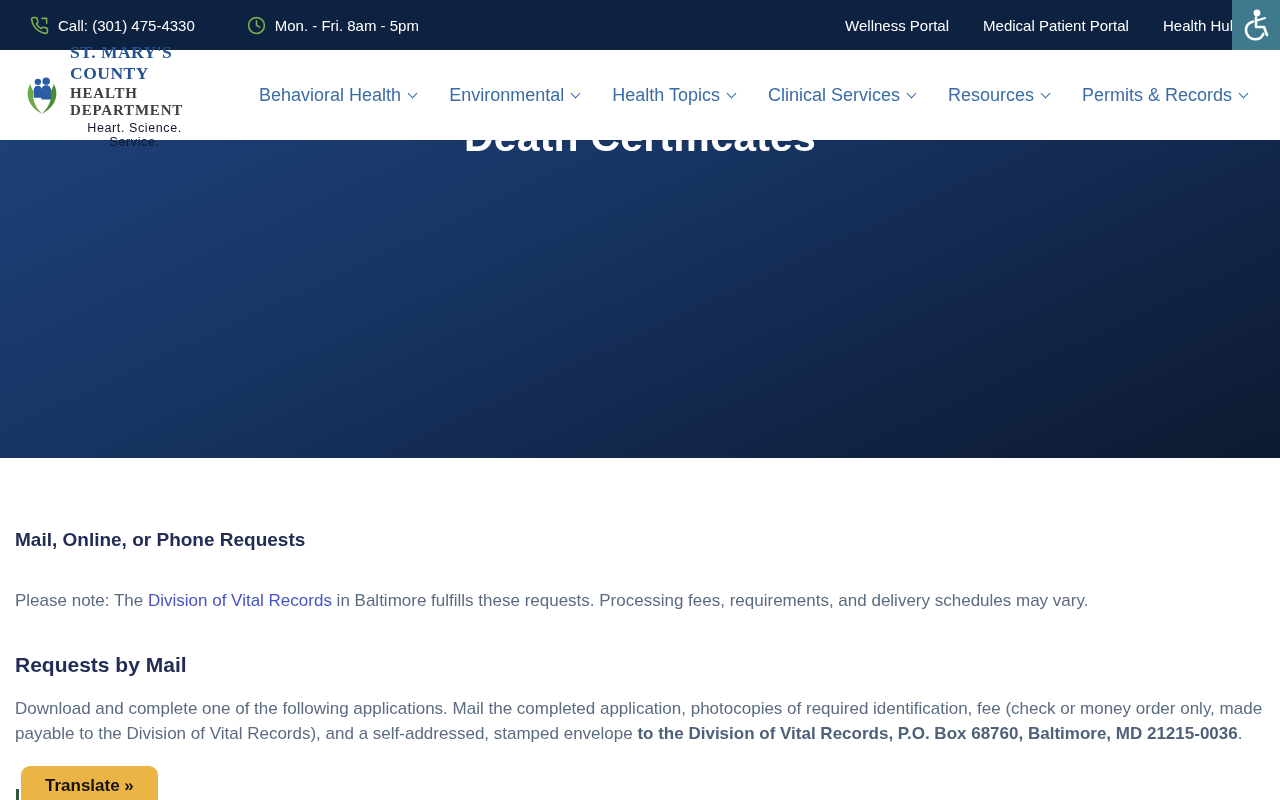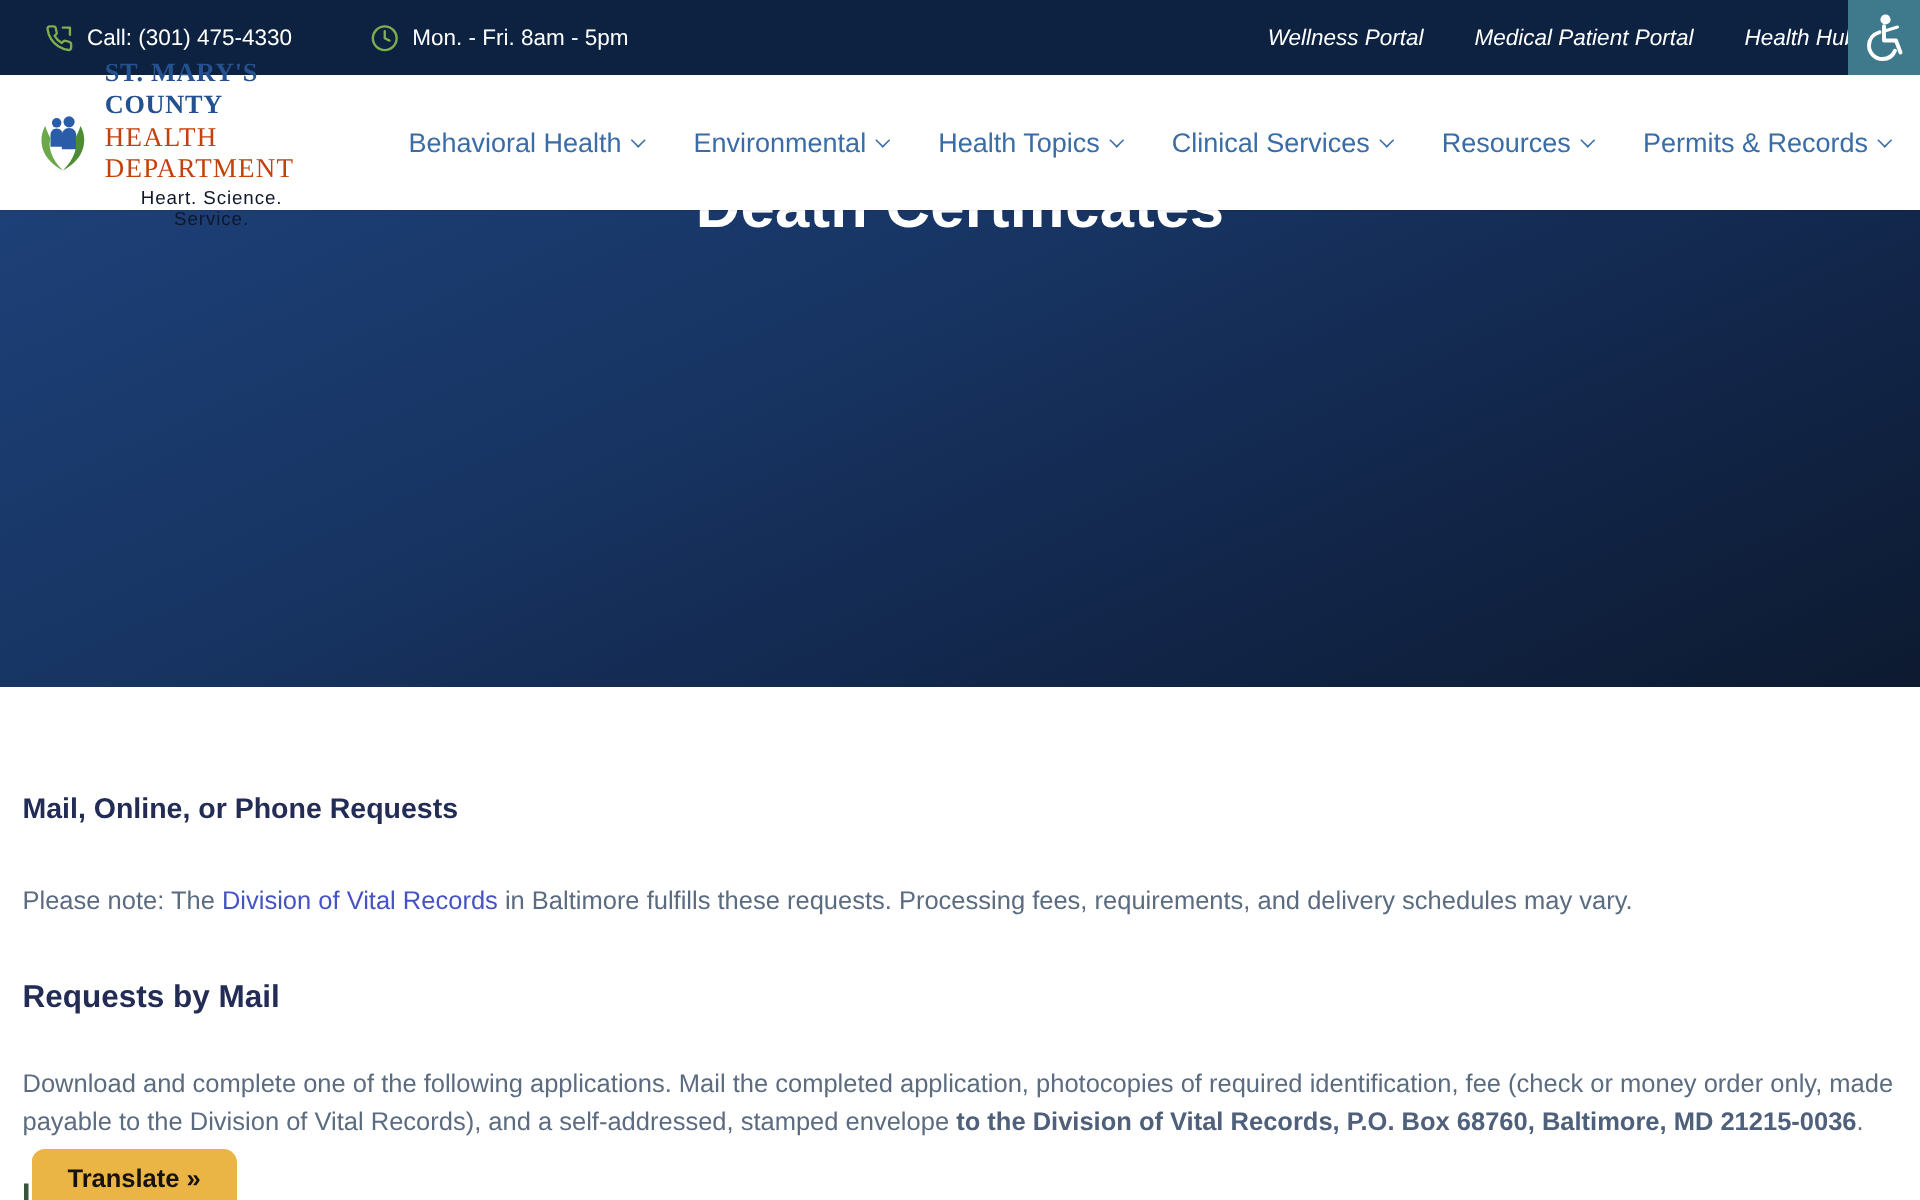--- a/index.html
+++ b/index.html
@@ -7,37 +7,37 @@
     font-family:"Liberation Sans", sans-serif; }
 
   
   .topbar { position:relative; height:50px; background:#0d2140; color:#fff;
     display:flex; align-items:center; font-size:15px; }
   .topbar-left { display:flex; align-items:center; margin-left:30px; }
   .tb-item { display:flex; align-items:center; gap:9px; }
   .tb-item + .tb-item { margin-left:52px; }
   .tb-icon { display:flex; align-items:center; }
   .topbar-right { margin-left:auto; display:flex; align-items:flex-end; gap:34px;
-    margin-right:42px;font-style:italic; }
+    margin-right:42px; }
   .topbar-right a { color:#fff; text-decoration:none; font-size:15px; cursor:pointer; }
 
   
   .a11y { position:absolute; top:0; right:0; width:48px; height:50px;
     background:#3f7a8c; display:flex; align-items:center; justify-content:center;
     cursor:pointer; z-index:50; }
 
   
   .header { height:90px; background:#ffffff; display:flex; align-items:center;
     position:relative; box-shadow:0 1px 0 rgba(0,0,0,0.06); }
   .logo { display:flex; align-items:center; margin-left:24px; cursor:pointer; }
   .logo-mark { width:52px; height:58px; margin-right:10px; }
   .logo-line1 { font-family:"Liberation Serif", serif; font-weight:700;
     color:#24518f; font-size:17.5px; letter-spacing:0.5px; }
-  .logo-line2 { font-family:"Liberation Serif", serif; font-weight:400;
-    color:#c2410c; font-size:18px; letter-spacing:0.8px; margin-top:1px; }
+  .logo-line2 { font-family:"Liberation Serif", serif; font-weight:700;
+    color:#404040; font-size:15px; letter-spacing:0.8px; margin-top:1px; }
   .logo-tagline { color:#0f172a; font-size:12.5px; margin-top:2px; letter-spacing:0.6px;
     text-align:center; }
 
   .nav { display:flex; align-items:center; gap:33px; margin-left:60px; }
   .nav-item { display:flex; align-items:center; color:#3a6ca6; font-size:18px;
     cursor:pointer; white-space:nowrap; }
   .chev { display:inline-block; width:7px; height:7px;
     border-right:1.6px solid #3a6ca6; border-bottom:1.6px solid #3a6ca6;
     transform:rotate(45deg); margin-left:8px; margin-top:-4px; }
 
@@ -48,21 +48,21 @@
   .hero-title { color:#ffffff; font-size:41px; font-weight:700; letter-spacing:0.2px;
     margin-top:-26px; }
 
   
   .content { padding:0 15px; }
   .h2 { color:#222c55; font-size:19px; font-weight:700; margin-top:71px; }
   .para { color:#5b6b80; font-size:17px; line-height:25px; margin-top:37px;
     max-width:1252px; }
   .para a { color:#4653c4; text-decoration:none; cursor:pointer; }
   .h3 { color:#222c55; font-size:21px; font-weight:700; margin-top:40px; }
-  .para2 { margin-top:33px; }
+  .para2 { margin-top:19px; }
   .para strong { color:#4e607a; font-weight:700; }
 
   
   .cutoff-mark { position:absolute; left:16px; top:789px; width:3px; height:11px;
     background:#38543c; }
 
   
   .translate-btn { position:fixed; left:21px; top:766px; background:#eab545;
     color:#151210; font-weight:700; font-size:17px; padding:10px 24px 14px 24px;
     border:none; border-radius:9px; cursor:pointer;

